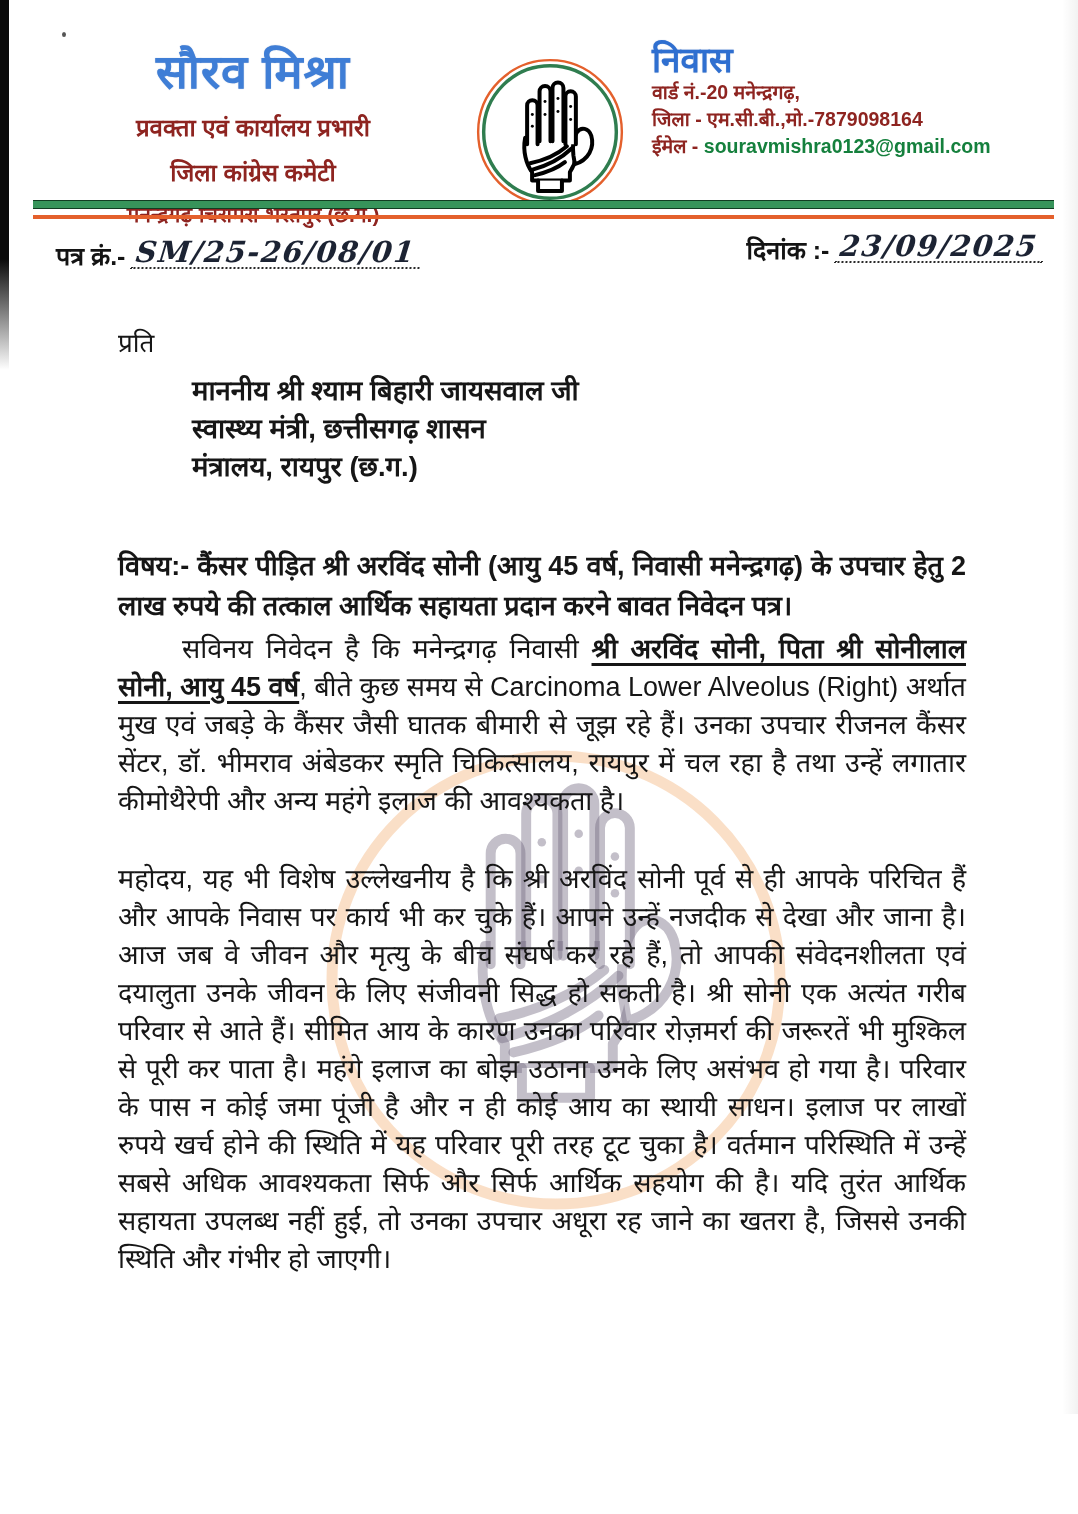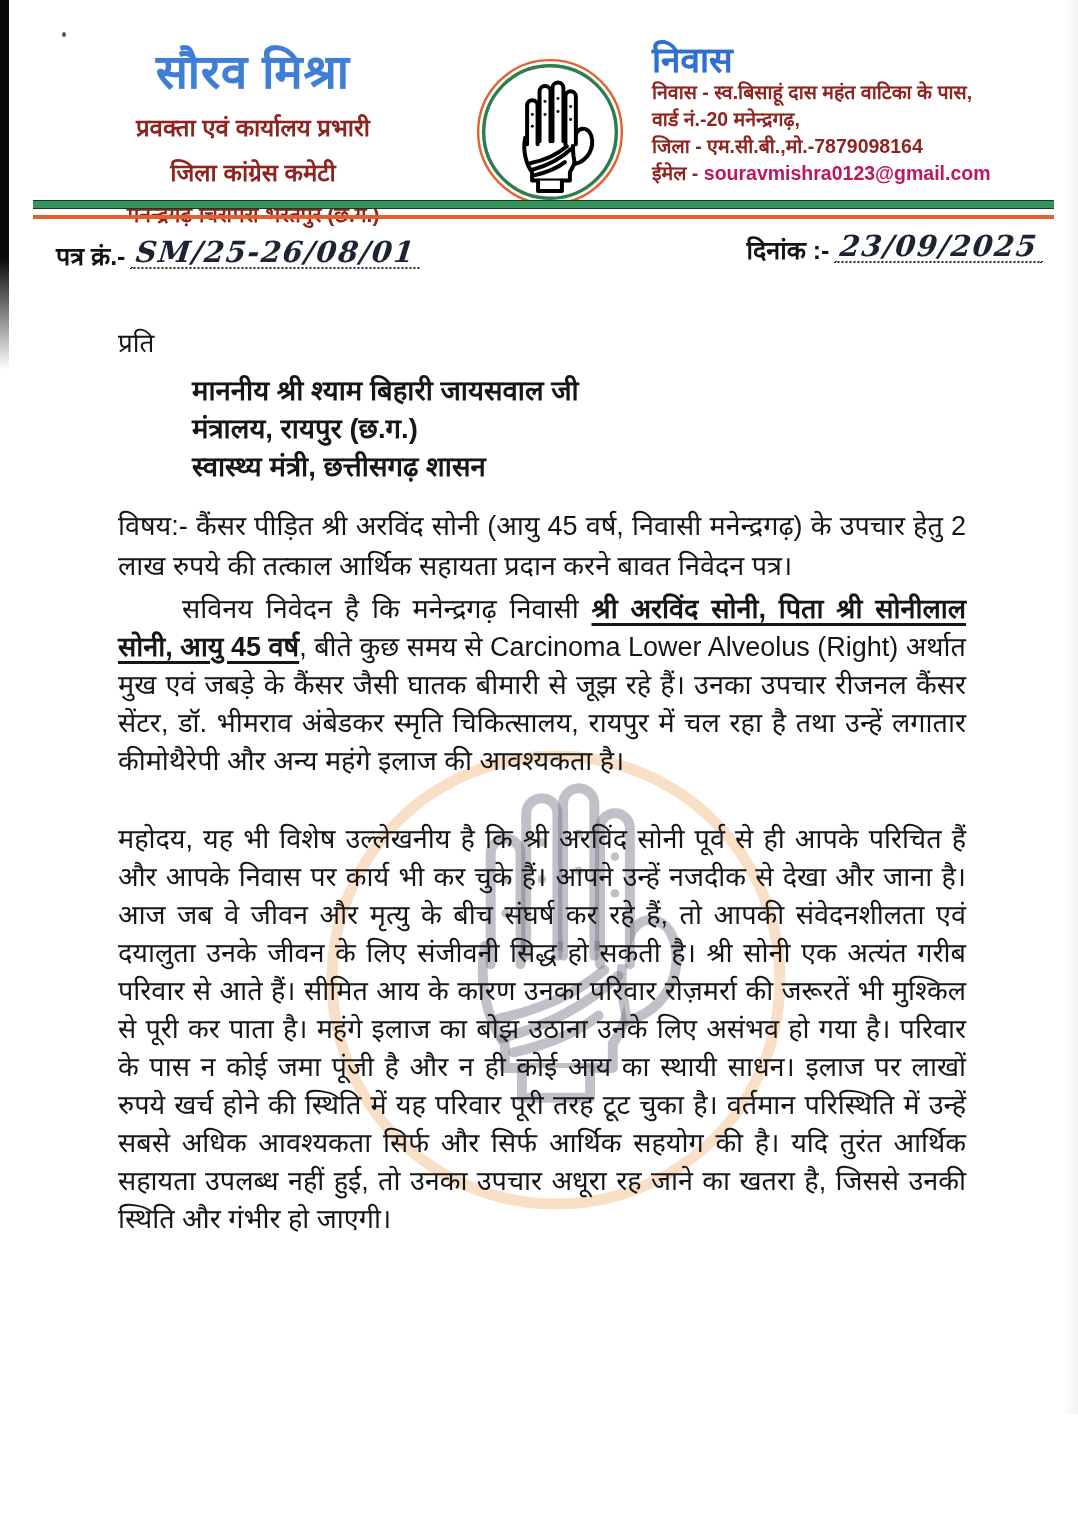--- a/index.html
+++ b/index.html
@@ -26,21 +26,21 @@
   .hdr-sub1{font-size:24px;margin-top:12px;}
   .hdr-sub2{font-size:24px;margin-top:2px;}
   .hdr-sub3{font-size:21px;margin-top:4px;}
 
   .hdr-logo{position:absolute;left:474px;top:56px;width:152px;height:152px;}
 
   .hdr-right{position:absolute;left:652px;top:42px;width:412px;text-align:left;}
   .hdr-rtitle{font-size:35px;font-weight:bold;color:#2f6fd0;margin:0;line-height:1.05;
     text-shadow:0 0 1px rgba(30,80,160,.4);}
   .hdr-rline{font-size:19.5px;font-weight:bold;color:#8e2420;margin:0;line-height:27px;}
-  .hdr-remail{color:#be185d;}
+  .hdr-remail{color:#15803d;}
 
   .rule-green{position:absolute;left:33px;right:24px;top:200px;height:7px;
     background:#37945a;border-top:1.5px solid #123d22;border-bottom:1.5px solid #123d22;}
   .rule-orange{position:absolute;left:33px;right:24px;top:215px;height:4px;background:#e4602c;}
 
   
   .meta{position:absolute;left:0;right:0;top:232px;height:50px;font-size:25px;font-weight:bold;}
   .meta-left{position:absolute;left:56px;top:6px;}
   .meta-right{position:absolute;right:34px;top:0;}
   .hand-ink{font-family:"DejaVu Serif", serif;font-style:italic;font-weight:600;
@@ -49,21 +49,21 @@
   .meta-label{display:inline-block;vertical-align:top;}
 
   
   .watermark{position:absolute;left:296px;top:722px;width:520px;height:520px;pointer-events:none;}
 
   
   .content{position:absolute;left:118px;right:112px;top:324px;font-size:27px;line-height:38px;color:#161616;}
   .prati{margin:0;font-size:26px;font-weight:500;}
   .addr{margin:10px 0 0 74px;font-weight:600;font-size:27.5px;}
   .addr div{line-height:38px;}
-  .subject{margin:20px 0 0 0;font-weight:normal;font-size:27px;line-height:40px;text-align:justify;}
+  .subject{margin:60px 0 0 0;font-weight:bold;font-size:27px;line-height:40px;text-align:justify;}
   .salut{margin:42px 0 0 0;font-weight:600;}
   .para{margin:0;text-align:justify;font-weight:500;}
   .para1{text-indent:64px;margin-top:4px;}
   .para2{margin-top:40px;}
   .bold-u{font-weight:bold;text-decoration:underline;text-underline-offset:5px;text-decoration-thickness:2.5px;}
   .lat{font-family:"Liberation Sans", sans-serif;}
 </style>
 </head>
 <body>
 
@@ -118,21 +118,20 @@
       <circle cx="110" cy="110" r="104" fill="#fff" stroke="#e4602c" stroke-width="3.5"></circle>
       <circle cx="110" cy="110" r="96" fill="#fff" stroke="#2f7d4f" stroke-width="5"></circle>
       <g transform="translate(38,14) scale(0.72)" stroke="#000" stroke-width="8" stroke-linejoin="round" stroke-linecap="round" fill="none">
         <use href="#hand-shape" style="fill:#000"></use>
       </g>
     </svg>
   </div>
 
   <div class="hdr-right">
     <p class="hdr-rtitle">निवास</p>
-    <p class="hdr-rline">निवास - स्व.बिसाहूं दास महंत वाटिका के पास,</p>
     <p class="hdr-rline">वार्ड नं.-20 मनेन्द्रगढ़,</p>
     <p class="hdr-rline">जिला - एम.सी.बी.,मो.-7879098164</p>
     <p class="hdr-rline"><span>ईमेल - </span><span class="hdr-remail lat">souravmishra0123@gmail.com</span></p>
   </div>
 
   <div class="rule-green"></div>
   <div class="rule-orange"></div>
 
   <div class="meta">
     <div class="meta-left">
@@ -151,22 +150,22 @@
       <g transform="translate(118,18) scale(1.42)" stroke="rgba(112,102,126,0.42)" stroke-width="7" stroke-linejoin="round" stroke-linecap="round" fill="none">
         <use href="#hand-shape" style="fill:rgba(112,102,126,0.42)"></use>
       </g>
     </svg>
   </div>
 
   <div class="content">
     <p class="prati">प्रति</p>
     <div class="addr">
       <div>माननीय श्री श्याम बिहारी जायसवाल जी</div>
+      <div>स्वास्थ्य मंत्री, छत्तीसगढ़ शासन</div>
       <div>मंत्रालय, रायपुर (छ.ग.)</div>
-      <div>स्वास्थ्य मंत्री, छत्तीसगढ़ शासन</div>
     </div>
 
     <p class="subject"><span>विषय:-</span><span> कैंसर पीड़ित श्री अरविंद सोनी (आयु 45 वर्ष, निवासी मनेन्द्रगढ़) के उपचार हेतु 2 लाख रुपये की तत्काल आर्थिक सहायता प्रदान करने बावत निवेदन पत्र।</span></p>
 
 
     <p class="para para1"><span>सविनय निवेदन है कि मनेन्द्रगढ़ निवासी </span><span class="bold-u">श्री अरविंद सोनी, पिता श्री सोनीलाल सोनी, आयु 45 वर्ष</span><span>, बीते कुछ समय से Carcinoma Lower Alveolus (Right) अर्थात मुख एवं जबड़े के कैंसर जैसी घातक बीमारी से जूझ रहे हैं। उनका उपचार रीजनल कैंसर सेंटर, डॉ. भीमराव अंबेडकर स्मृति चिकित्सालय, रायपुर में चल रहा है तथा उन्हें लगातार कीमोथैरेपी और अन्य महंगे इलाज की आवश्यकता है।</span></p>
 
     <p class="para para2">महोदय, यह भी विशेष उल्लेखनीय है कि श्री अरविंद सोनी पूर्व से ही आपके परिचित हैं और आपके निवास पर कार्य भी कर चुके हैं। आपने उन्हें नजदीक से देखा और जाना है। आज जब वे जीवन और मृत्यु के बीच संघर्ष कर रहे हैं, तो आपकी संवेदनशीलता एवं दयालुता उनके जीवन के लिए संजीवनी सिद्ध हो सकती है। श्री सोनी एक अत्यंत गरीब परिवार से आते हैं। सीमित आय के कारण उनका परिवार रोज़मर्रा की जरूरतें भी मुश्किल से पूरी कर पाता है। महंगे इलाज का बोझ उठाना उनके लिए असंभव हो गया है। परिवार के पास न कोई जमा पूंजी है और न ही कोई आय का स्थायी साधन। इलाज पर लाखों रुपये खर्च होने की स्थिति में यह परिवार पूरी तरह टूट चुका है। वर्तमान परिस्थिति में उन्हें सबसे अधिक आवश्यकता सिर्फ और सिर्फ आर्थिक सहयोग की है। यदि तुरंत आर्थिक सहायता उपलब्ध नहीं हुई, तो उनका उपचार अधूरा रह जाने का खतरा है, जिससे उनकी स्थिति और गंभीर हो जाएगी।</p>
   </div>
 

